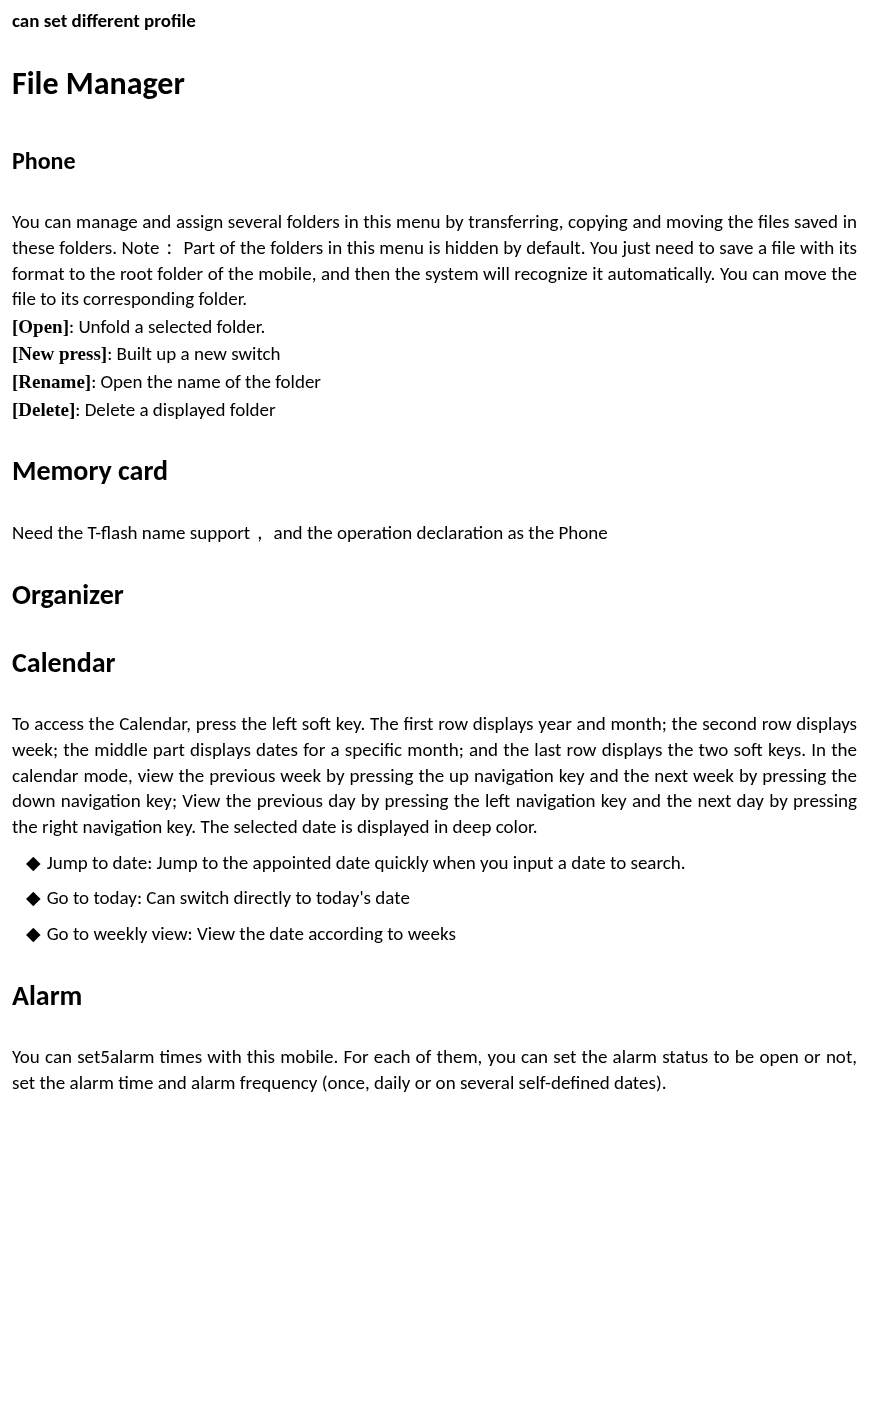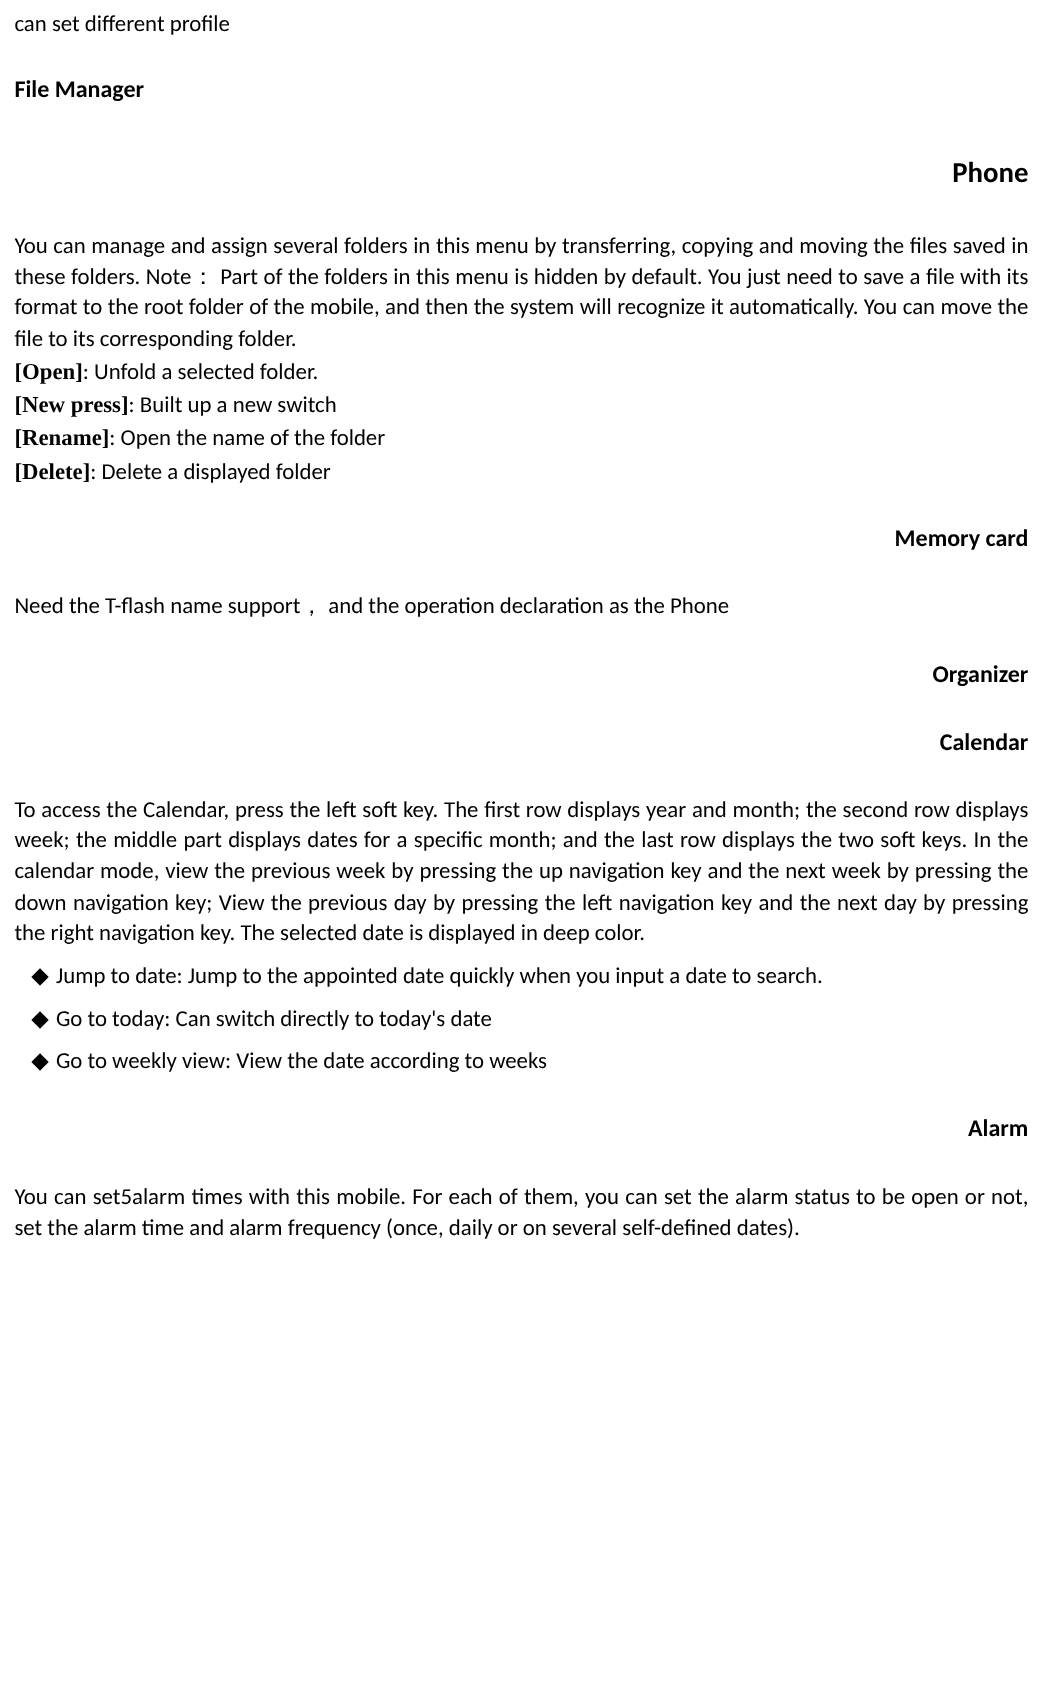--- a/index.html
+++ b/index.html
@@ -11,34 +11,34 @@
       font-family: Calibri, "Segoe UI", Arial, sans-serif;
       font-size: 19px;
       color: #000;
       background: #fff;
       width: 869px;
       padding: 8px 12px;
       line-height: 1.35;
     }
     .intro-line {
       margin-bottom: 28px;
+      font-weight: bold;
     }
     h1 {
-      font-size: 20px;
+      font-size: 32px;
       font-weight: bold;
       margin-bottom: 40px;
     }
     h2 {
       font-size: 24px;
       font-weight: bold;
       margin-bottom: 32px;
-      text-align: right;
     }
     h2.subheading {
-      font-size: 20px;
+      font-size: 28px;
       font-weight: bold;
       margin-top: 30px;
       margin-bottom: 30px;
     }
     p.paragraph {
       text-align: justify;
       margin-bottom: 2px;
     }
     p.def-line {
       margin-bottom: 2px;

